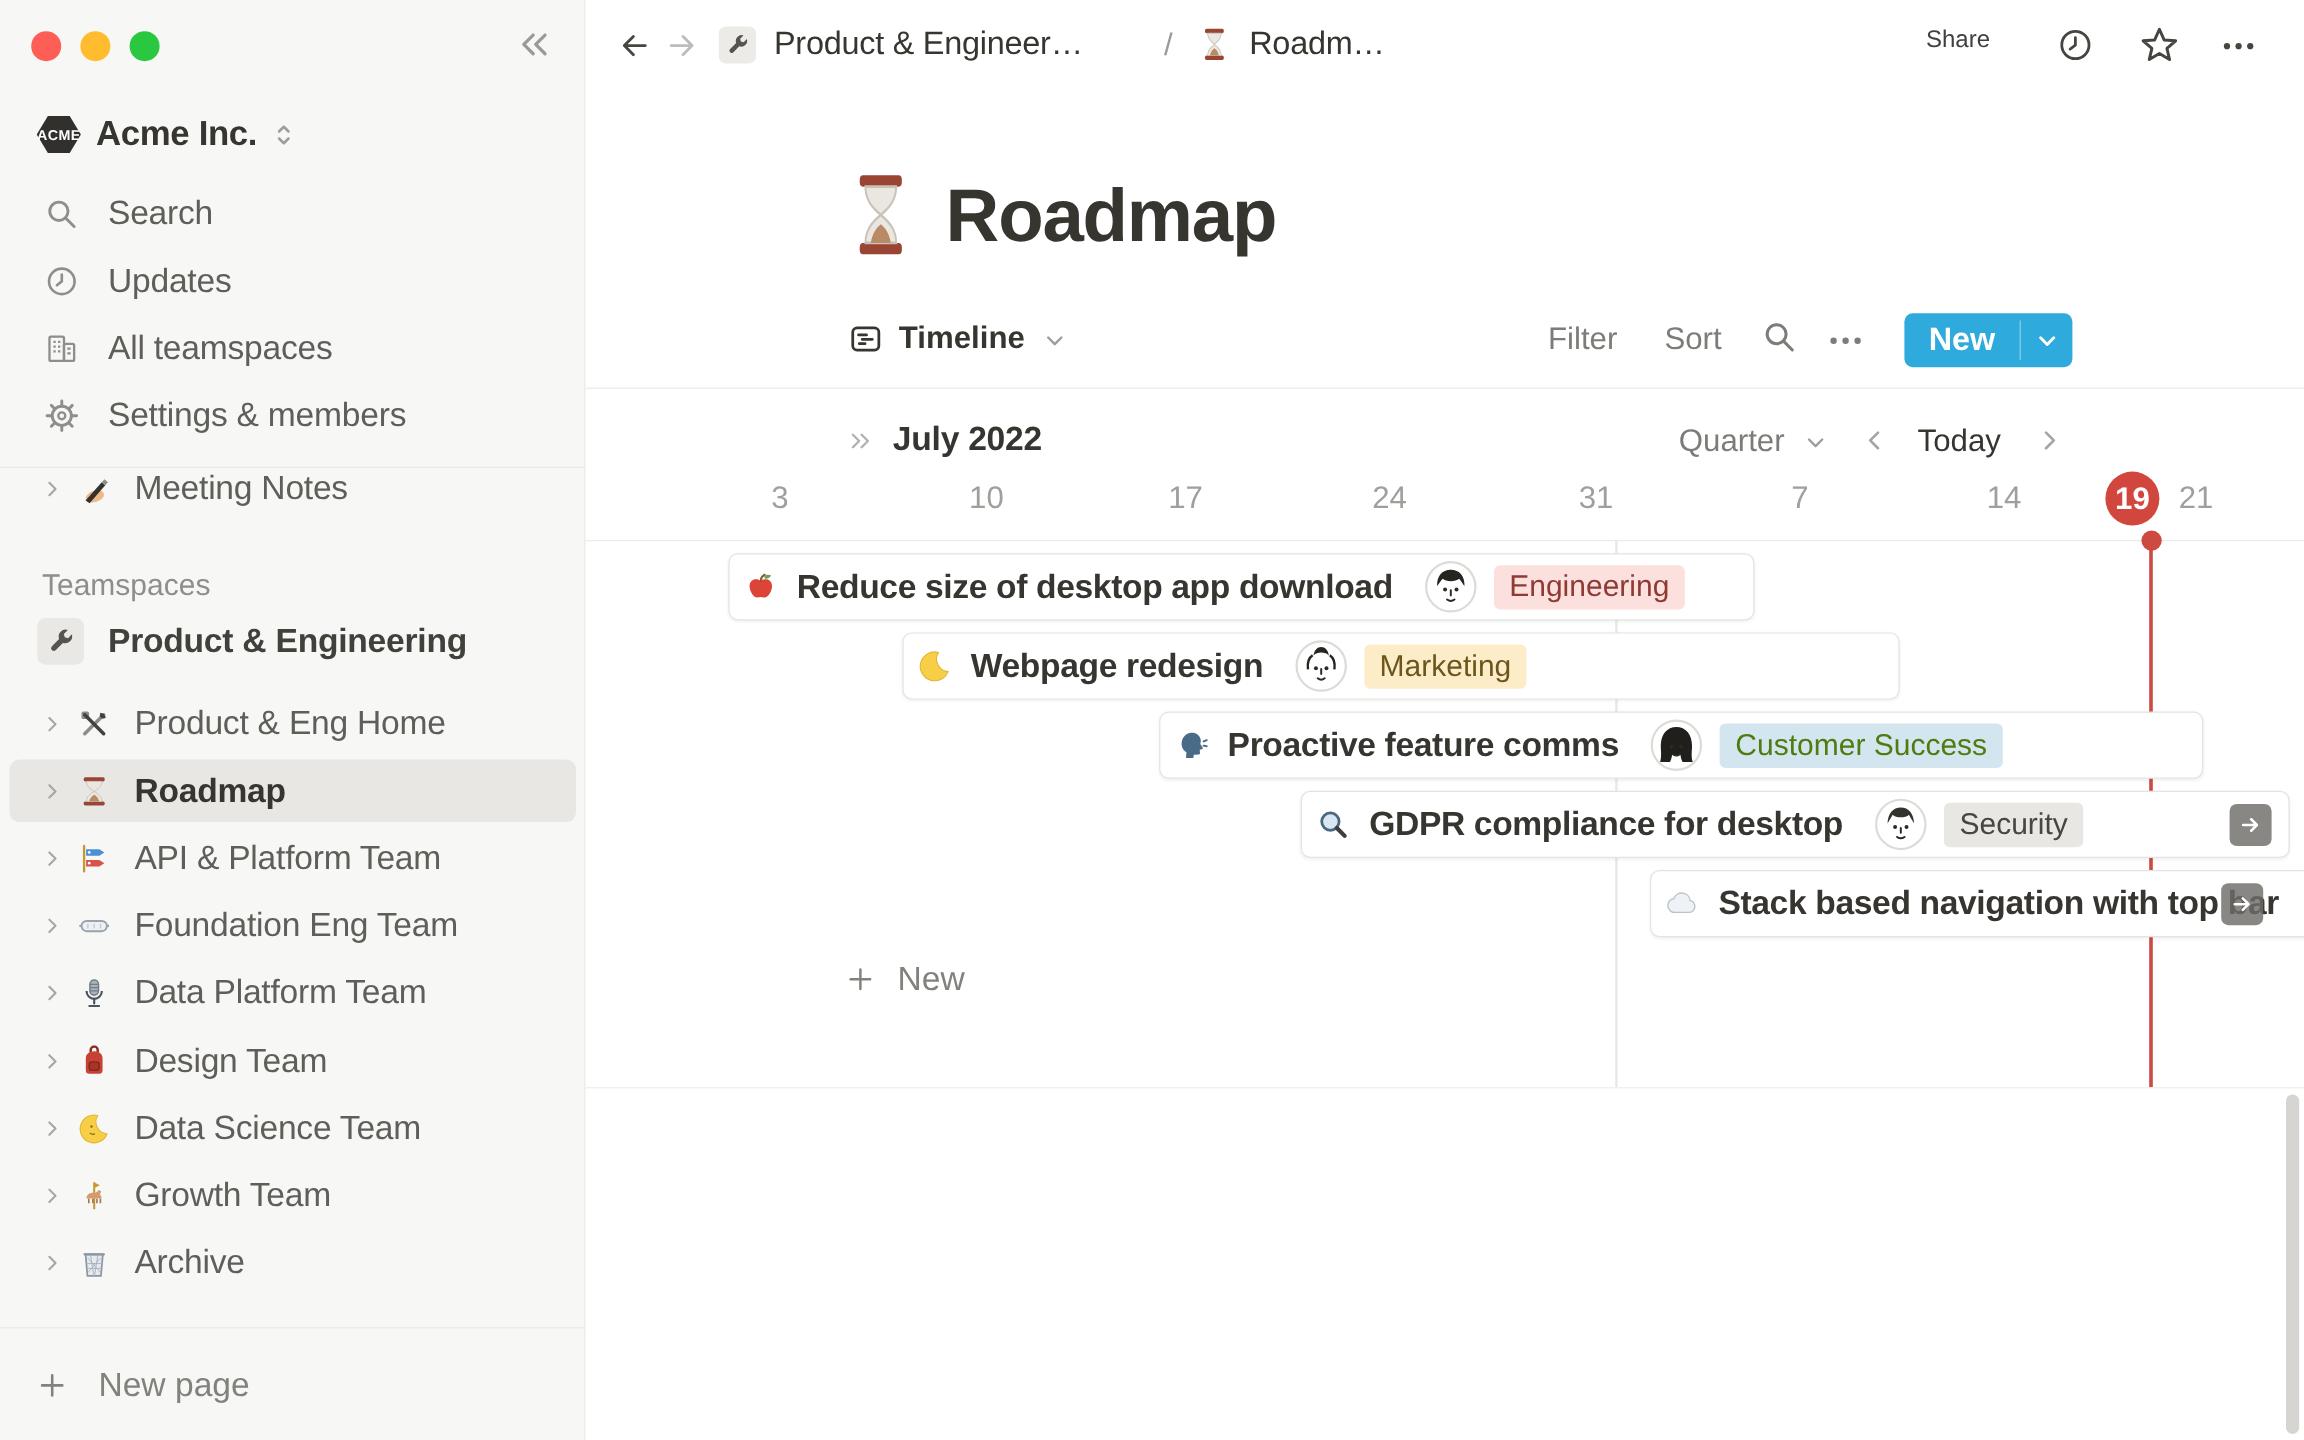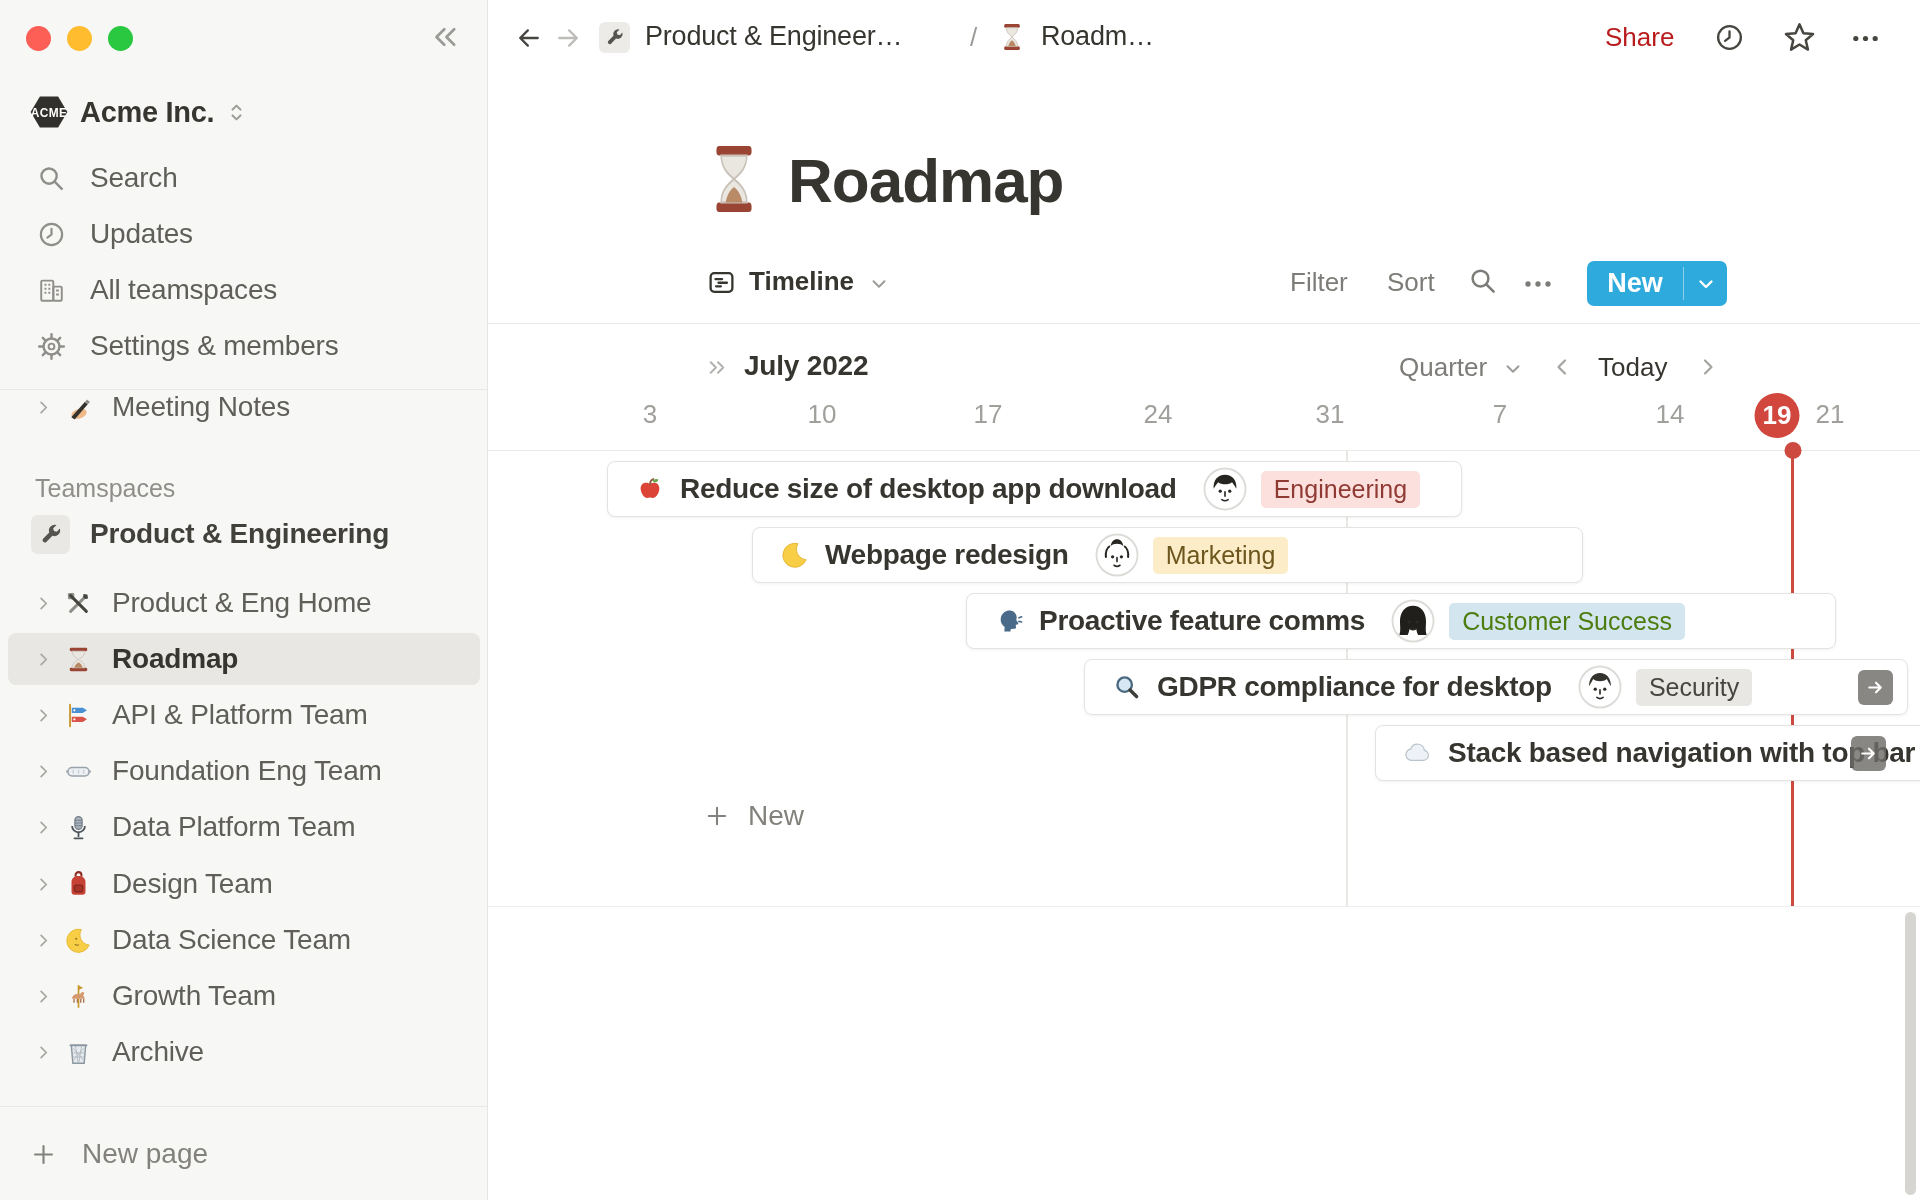--- a/index.html
+++ b/index.html
@@ -32,36 +32,36 @@
   .newpage .plus{width:27px;height:27px;margin-left:30px;color:#82817c;}
   .newpage .slabel{margin-left:25px;font-size:28px;font-weight:500;color:#82817c;}
   
   .main{position:relative;flex:1;height:100%;background:#fff;overflow:hidden;}
   .abs{position:absolute;}
   .topbar-icon{color:#46453f;}
   .crumb-text{font-size:27px;color:#37352f;white-space:nowrap;letter-spacing:-.2px;}
   .crumb-sep{font-size:26px;color:#9b9a97;}
   .crumb-box{width:31px;height:31px;background:#ecebe8;border-radius:6px;display:flex;align-items:center;justify-content:center;}
   .crumb-box .bx{width:21px;height:21px;color:#55544e;}
-  .share{font-size:26px;color:#b91c1c;}
+  .share{font-size:20px;color:#404040;}
   .page-title{font-size:62px;font-weight:700;letter-spacing:-1px;color:#37352f;white-space:nowrap;}
   .ctrl-gray{font-size:26px;color:#7d7c78;}
   .view-name{font-size:26px;font-weight:700;color:#37352f;}
   .newbtn{position:absolute;left:1099px;top:261px;width:140px;height:45px;background:#2eaadc;border-radius:7px;display:flex;align-items:stretch;color:#fff;}
   .newbtn .nb-main{width:96px;display:flex;align-items:center;justify-content:center;font-size:27px;font-weight:600;}
   .newbtn .nb-split{width:1px;background:rgba(255,255,255,.45);margin:6px 0;}
   .newbtn .nb-dd{flex:1;display:flex;align-items:center;justify-content:center;}
   .hdiv{position:absolute;left:0;width:1432px;height:1px;background:#e9e9e7;}
   .month-label{font-size:28px;font-weight:700;color:#37352f;letter-spacing:-.2px;}
   .dnum{position:absolute;top:399px;transform:translateX(-50%);font-size:26px;color:#a19f9b;}
   .dbadge{position:absolute;top:393px;width:45px;height:45px;transform:translateX(-50%);background:#d2473d;border-radius:50%;color:#fff;font-size:26px;font-weight:600;display:flex;align-items:center;justify-content:center;}
   .vline{position:absolute;top:450px;width:2px;height:456px;background:#e9e8e5;}
   .redline{position:absolute;top:450px;width:3px;height:456px;background:#cd4a40;}
   .reddot{position:absolute;top:442px;width:17px;height:17px;border-radius:50%;background:#cd4a40;transform:translateX(-50%);}
-  .bar{position:absolute;height:56px;background:#fff;border:1px solid #e4e3e0;border-radius:8px;box-shadow:0 1px 3px rgba(15,15,15,.06);display:flex;align-items:center;box-sizing:border-box;padding:0 28px;}
+  .bar{position:absolute;height:56px;background:#fff;border:1px solid #e4e3e0;border-radius:8px;box-shadow:0 1px 3px rgba(15,15,15,.06);display:flex;align-items:center;box-sizing:border-box;padding:0 12px;}
   .bemoji{width:28px;height:28px;flex:none;}
   .btitle{margin-left:16px;font-size:28px;font-weight:600;color:#37352f;white-space:nowrap;letter-spacing:-.3px;}
   .bavatar{width:44px;height:44px;margin-left:26px;flex:none;}
   .btag{margin-left:14px;font-size:25px;font-weight:400;padding:4px 13px;border-radius:5px;white-space:nowrap;}
   .openbtn{position:absolute;top:10px;width:35px;height:35px;background:rgba(110,109,105,.82);border-radius:6px;display:flex;align-items:center;justify-content:center;}
   .openbtn .bx{width:23px;height:23px;color:#fff;}
   .tl-new{position:absolute;left:216px;top:796px;height:40px;display:flex;align-items:center;color:#82817c;}
   .tl-new .plus{width:26px;height:26px;}
   .tl-new .lbl{margin-left:18px;font-size:28px;font-weight:500;}
   .scrollbar{position:absolute;left:1417px;top:912px;width:11px;height:283px;border-radius:6px;background:#d6d5d2;}

